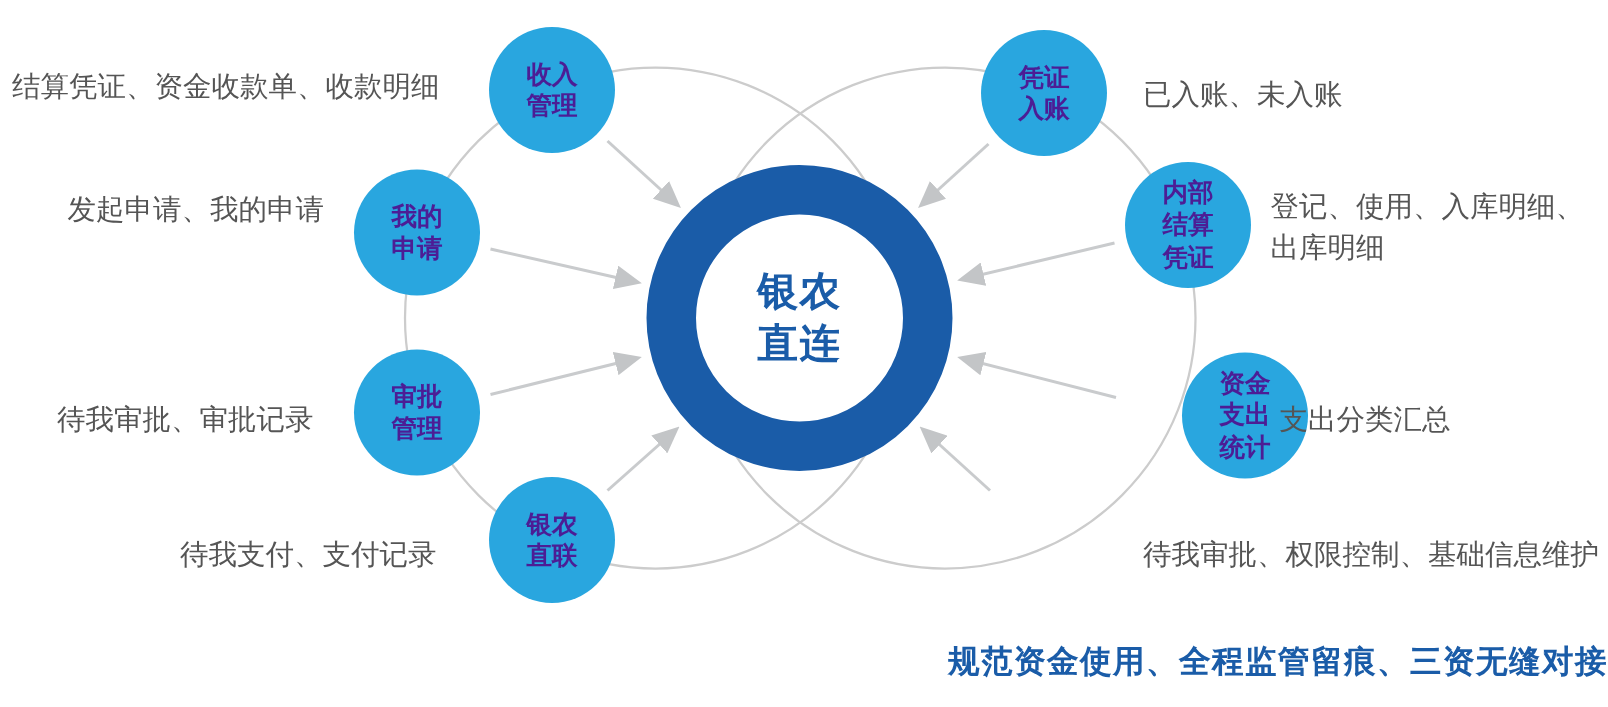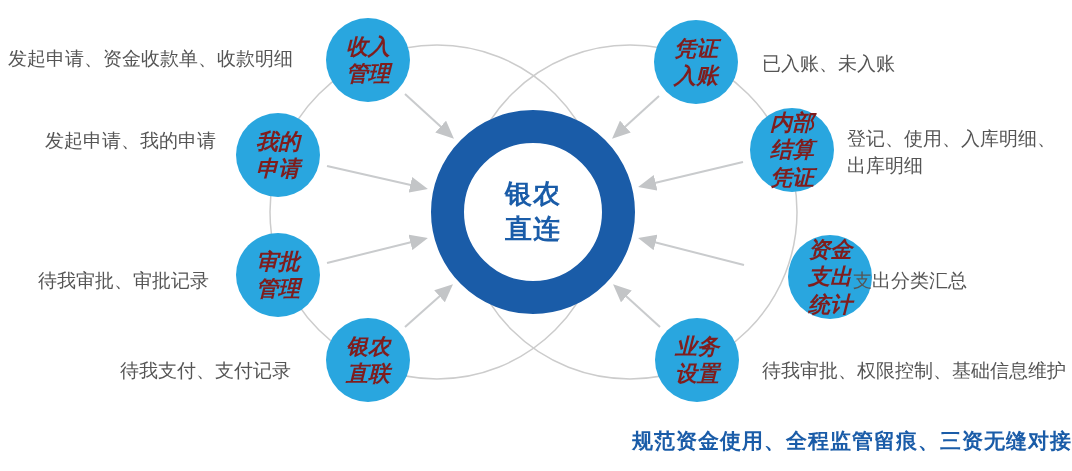--- a/index.html
+++ b/index.html
@@ -23,27 +23,26 @@
     position: absolute;
     width: 84px;
     height: 84px;
     border-radius: 50%;
     background: #29A6DF;
     display: flex;
     align-items: center;
     justify-content: center;
   }
   .node-label {
-    color: #7f1d1d;
+    color: #4c1d95;
     font-weight: bold;
-    font-size: 22px;
+    font-size: 17px;
     line-height: 1.25;
     text-align: center;
     white-space: pre-line;
-    font-style: italic;
   }
   .center-ring {
     position: absolute;
     left: 431px;
     top: 110px;
     width: 204px;
     height: 204px;
     border-radius: 50%;
     border: 33px solid #1A5CA8;
     background: #ffffff;
@@ -132,26 +131,22 @@
   <div class="node" style="left:750px;top:108px">
     <span class="node-label">内部
 结算
 凭证</span>
   </div>
   <div class="node" style="left:788px;top:235px">
     <span class="node-label">资金
 支出
 统计</span>
   </div>
-  <div class="node" style="left:655px;top:318px">
-    <span class="node-label">业务
-设置</span>
-  </div>
 
-  <div class="desc" style="left:8px;top:46px">发起申请、资金收款单、收款明细</div>
+  <div class="desc" style="left:8px;top:46px">结算凭证、资金收款单、收款明细</div>
   <div class="desc" style="left:45px;top:128px">发起申请、我的申请</div>
   <div class="desc" style="left:38px;top:268px">待我审批、审批记录</div>
   <div class="desc" style="left:120px;top:358px">待我支付、支付记录</div>
 
   <div class="desc" style="left:847px;top:126px">登记、使用、入库明细、
 出库明细</div>
   <div class="desc" style="left:762px;top:51px">已入账、未入账</div>
   <div class="desc" style="left:853px;top:268px">支出分类汇总</div>
   <div class="desc" style="left:762px;top:358px">待我审批、权限控制、基础信息维护</div>
 

